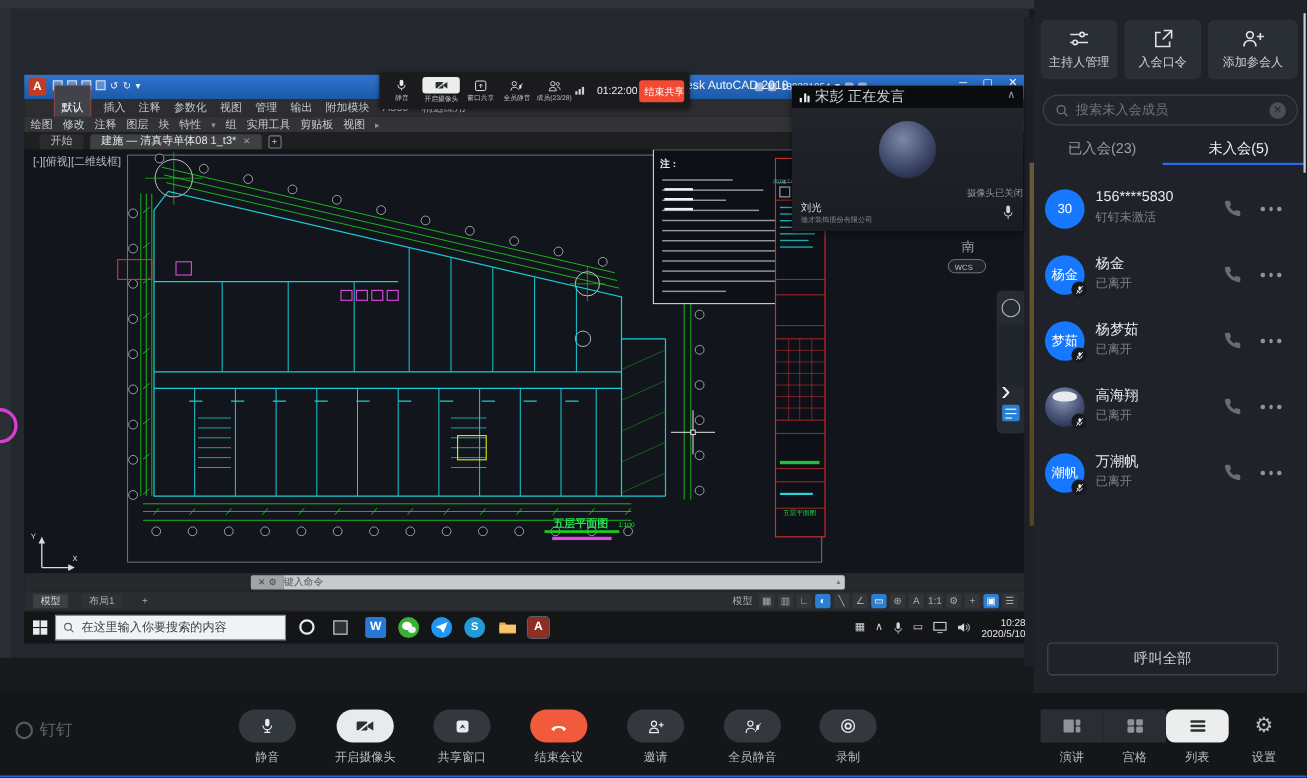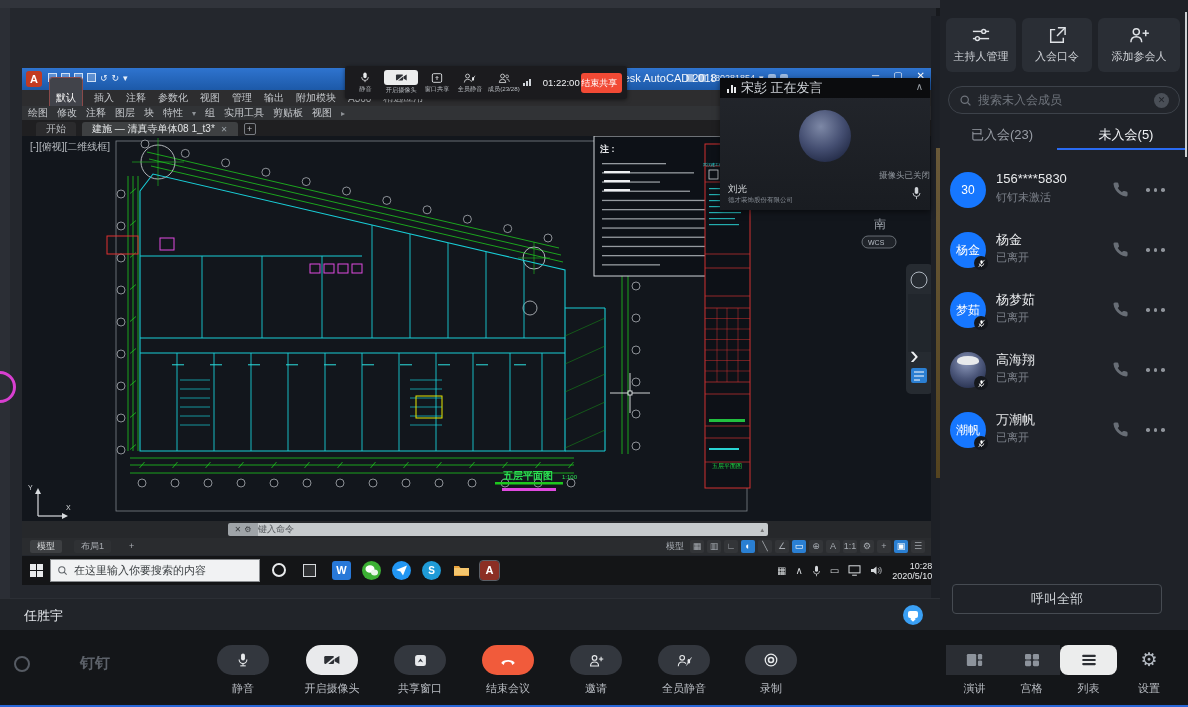--- a/index.html
+++ b/index.html
@@ -65,21 +65,21 @@
 .tb-notif{width:14px;height:12px;border:1px solid #d5d8db;border-radius:1px;}
 
 
 .floatbar{left:335px;top:58px;width:282px;height:33px;background:#1b1b1e;border-radius:3px;display:flex;align-items:center;padding:0 5px;gap:2px;z-index:8;box-shadow:0 1px 4px rgba(0,0,0,.5);}
 .fitem{display:flex;flex-direction:column;align-items:center;justify-content:center;width:36px;gap:1px;}
 .fitem .lb{font-size:6.5px;color:#b9bdc2;white-space:nowrap;transform:scale(.95);}
 .fchip{width:34px;height:15px;background:#eceded;border-radius:3px;display:flex;align-items:center;justify-content:center;}
 .ftimer{font-size:9.5px;color:#f0f2f4;width:56px;text-align:left;display:flex;align-items:center;justify-content:center;gap:12px;}
 .sigbars{display:inline-flex;align-items:flex-end;gap:1px;}
 .sigbars i{display:block;width:2px;background:#cfd3d8;}
-.fend{width:48px;height:20px;background:#f24a35;border-radius:3px;color:#fff;font-size:9px;text-align:left;line-height:20px;white-space:nowrap;}
+.fend{width:48px;height:20px;background:#f24a35;border-radius:3px;color:#fff;font-size:9px;text-align:right;line-height:20px;white-space:nowrap;}
 
 
 .voverlay{left:710px;top:70px;width:210px;height:132px;background:linear-gradient(#23262c,#191c21);z-index:9;box-shadow:0 2px 6px rgba(0,0,0,.5);}
 .vo-head{position:absolute;left:0;top:0;width:210px;height:20px;background:#0b0c0e;display:flex;align-items:center;gap:5px;padding:0 7px;}
 .vo-bars{display:inline-flex;align-items:flex-end;gap:1.5px;height:9px;}
 .vo-bars i{display:block;width:2px;background:#e8eaec;}
 .vo-name{font-size:13px;color:#cfd3d8;}
 .vo-chev{position:absolute;right:7px;top:3px;color:#9aa0a6;font-size:10px;}
 .vo-avatar{position:absolute;left:79px;top:32px;width:52px;height:52px;border-radius:50%;
   background:radial-gradient(circle at 42% 32%,#7d88a6,#454f72 48%,#1f2742 85%);}
@@ -117,21 +117,21 @@
 .pphone{position:absolute;left:172px;top:21px;width:17px;height:17px;color:#676d75;}
 .pdots{position:absolute;left:206px;top:28px;display:flex;gap:4px;}
 .pdots i{width:3.5px;height:3.5px;border-radius:50%;background:#8f949b;display:block;}
 .call-all{position:absolute;left:12px;top:584px;width:210px;height:30px;border:1px solid #464b52;border-radius:4px;
   text-align:center;line-height:28px;font-size:13px;color:#ced2d6;}
 
 
 .bottom-bar{left:0;top:630px;width:1188px;height:77px;background:#141619;}
 .brand{position:absolute;left:14px;top:24px;display:flex;align-items:center;gap:6px;}
 .brand .ring{width:16px;height:16px;border:2.5px solid #565b63;border-radius:50%;}
-.brand .t{font-size:15px;font-weight:bold;color:#5d626a;margin-left:44px;}
+.brand .t{font-size:15px;font-weight:normal;color:#5d626a;}
 .bbtn{position:absolute;top:15px;width:72px;text-align:center;}
 .pill{width:52px;height:30px;margin:0 auto;background:#33373e;border-radius:15px;display:flex;align-items:center;justify-content:center;color:#e8eaec;}
 .pill.light{background:#e9eaec;color:#2c2f34;}
 .pill.danger{background:#f15b3b;}
 .blabel{margin-top:6px;font-size:11px;color:#b9bdc3;white-space:nowrap;}
 .vmode{position:absolute;top:15px;width:57px;text-align:center;}
 .vicon{width:57px;height:30px;margin:0 auto;background:#2a2d33;display:flex;align-items:center;justify-content:center;}
 .vicon.active{background:#eceded;border-radius:8px;}
 .gearbox{position:absolute;top:15px;width:46px;text-align:center;}
 .gear-glyph{font-size:19px;color:#b4bac2;line-height:30px;}
@@ -668,27 +668,20 @@
       <div class="vo-pname">刘光</div>
       <div class="vo-company">德才装饰股份有限公司</div>
       <svg class="vo-mic" viewBox="0 0 12 16">
           <rect x="4" y="1" width="4" height="8" rx="2" fill="#cfd3d8"></rect>
           <path d="M2 8 a4 4 0 0 0 8 0" stroke="#cfd3d8" fill="none"></path>
           <line x1="6" y1="12" x2="6" y2="15" stroke="#cfd3d8"></line>
         </svg>
     </div>
   </div>
 
-  <div class="abs presenter-row">
-    <div class="presenter-name">任胜宇</div>
-    <div class="chat-bubble">
-        <i></i>
-        <b></b>
-      </div>
-  </div>
   <div class="abs magenta-arc"></div>
 
   <div class="abs sidebar">
     <div class="tile" style="left:6px;width:70px;">
       <svg width="22" height="18" viewBox="0 0 24 20">
           <line x1="3" y1="6" x2="21" y2="6" stroke="#dfe2e6" stroke-width="1.6"></line>
           <circle cx="15" cy="6" r="2.2" fill="#2a2e35" stroke="#dfe2e6" stroke-width="1.6"></circle>
           <line x1="3" y1="14" x2="21" y2="14" stroke="#dfe2e6" stroke-width="1.6"></line>
           <circle cx="8" cy="14" r="2.2" fill="#2a2e35" stroke="#dfe2e6" stroke-width="1.6"></circle>
         </svg>

